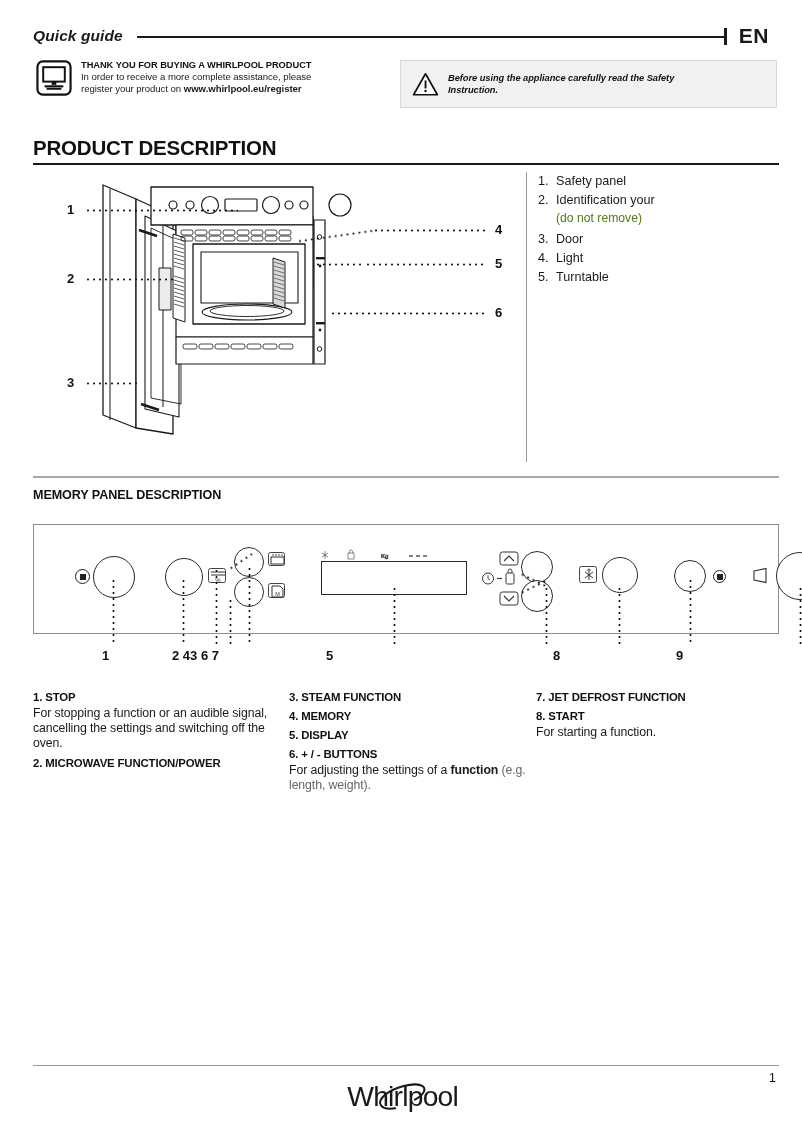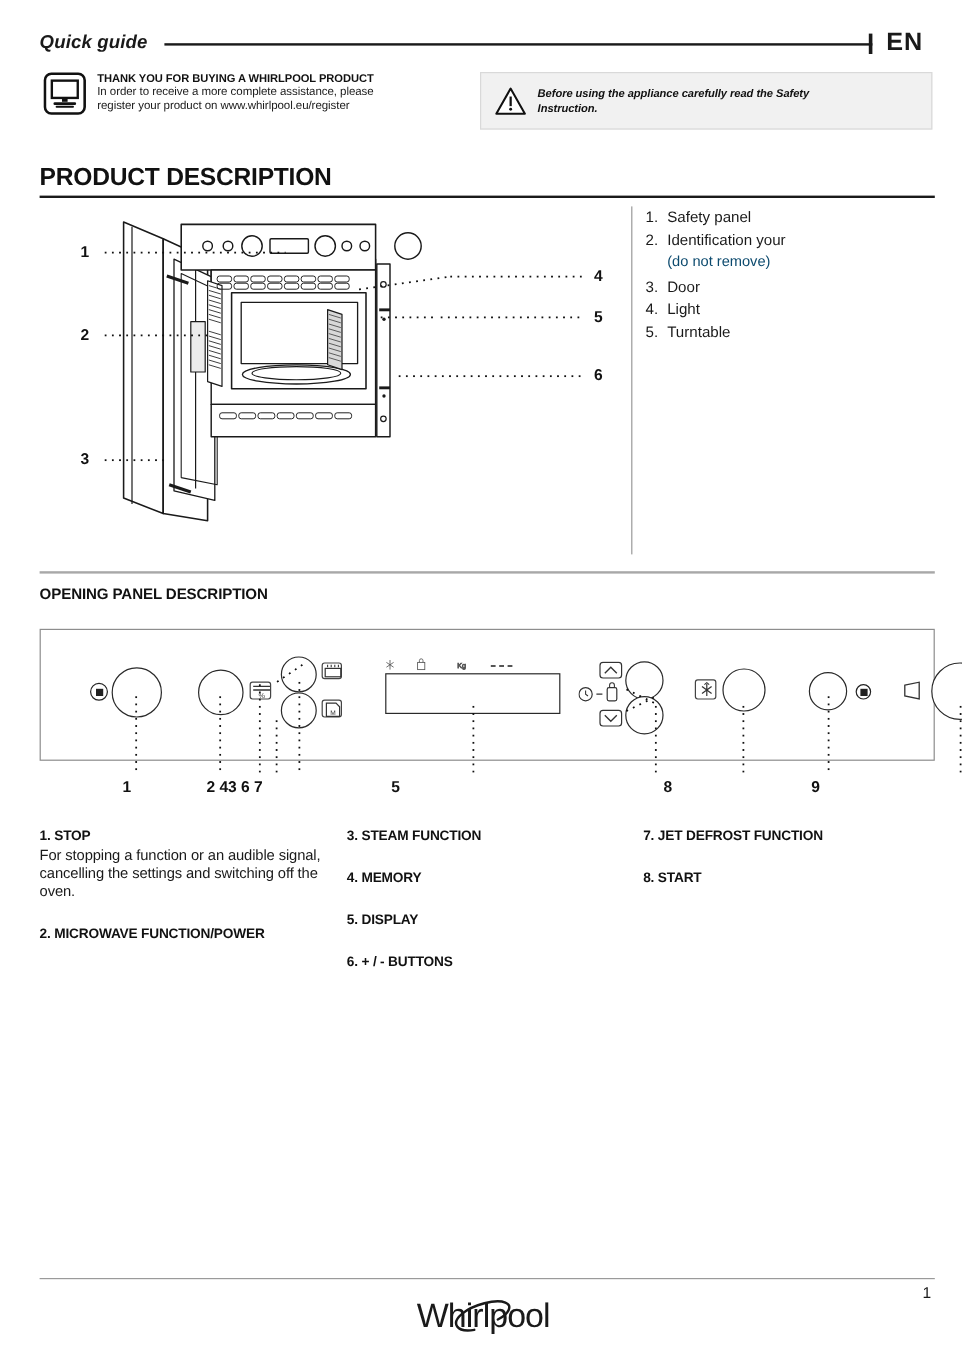--- a/index.html
+++ b/index.html
@@ -39,21 +39,21 @@
   }
   .monitor-icon { width: 36px; height: 36px; flex: none; margin-top: 2px; }
   .thanks-text { padding-top: 1px; }
   .thanks-title {
     font-size: 9.3px; font-weight: bold; letter-spacing: -.05px;
     line-height: 12px; color: #111;
   }
   .thanks-body {
     font-size: 9.6px; line-height: 12.3px; color: #1a1a1a; letter-spacing: -.05px;
   }
-  .thanks-body b { font-weight: normal; }
+  .thanks-body b { font-weight: bold; }
 
   
   .warnbox {
     position: absolute; left: 400px; top: 60px; width: 377px; height: 48px;
     background: #f1f1f1; border: 1px solid #d9d9d9;
     display: flex; align-items: center; gap: 9px; padding: 0 11px;
   }
   .warn-icon { width: 27px; height: 24px; flex: none; }
   .warn-text {
     font-size: 9.3px; font-weight: bold; line-height: 12px; color: #111;
@@ -98,21 +98,21 @@
     background-image: radial-gradient(circle, #111 1.05px, transparent 1.15px);
     background-size: 6px 3px; background-repeat: repeat-x;
   }
 
   
   .legend { position: absolute; left: 538px; top: 172px; width: 240px; }
   .legend-item {
     display: flex; font-size: 12.6px; line-height: 19px; color: #1a1a1a;
   }
   .legend-num { width: 18px; flex: none; }
-  .legend-sub { font-size: 12.2px; color: #0c4a6e; line-height: 16px; padding-left: 18px; }
+  .legend-sub { font-size: 12.2px; color: #4d7c0f; line-height: 16px; padding-left: 18px; }
 
   
   .cp-box {
     position: absolute; left: 33px; top: 524px; width: 746px; height: 110px;
     border: 1.4px solid #8d8d8d; background: #fff;
   }
   .knob {
     position: absolute; border: 1.3px solid #2a2a2a; border-radius: 50%; background: #fff;
   }
   .dot-btn {
@@ -141,21 +141,21 @@
     position: absolute; font-size: 13px; font-weight: bold; color: #111;
   }
 
   
   .desc-col { position: absolute; top: 690px; }
   #desc-col-1 { left: 33px; width: 250px; }
   #desc-col-2 { left: 289px; width: 240px; }
   #desc-col-3 { left: 536px; width: 244px; }
   .desc-head {
     font-size: 11.4px; font-weight: bold; color: #111;
-    line-height: 15px; margin-top: 20px; letter-spacing: -.15px;
+    line-height: 15px; margin-top: 4px; letter-spacing: -.15px;
   }
   .desc-col > .desc-head:first-child { margin-top: 0; }
   .desc-body {
     font-size: 12.3px; line-height: 15.2px; color: #1a1a1a; margin-top: 1px;
     letter-spacing: -.1px;
   }
   .desc-body b { font-weight: bold; }
   .desc-body .muted { color: #666; }
 
   
@@ -351,21 +351,21 @@
       <span class="legend-num">4.</span>
       <span>Light</span>
     </div>
     <div class="legend-item">
       <span class="legend-num">5.</span>
       <span>Turntable</span>
     </div>
   </div>
 
   <div class="sec-rule-thin" id="control-panel-rule-top"></div>
-  <div class="sec-title" id="control-panel-title">OPENING PANEL DESCRIPTION</div>
+  <div class="sec-title" id="control-panel-title">MEMORY PANEL DESCRIPTION</div>
 
   <div class="cp-box">
 
     <div class="dot-btn" style="left:41px; top:44px; width:15px; height:15px;"></div>
     <div class="knob" style="left:59px; top:31px; width:42px; height:42px;"></div>
 
     <div class="knob" style="left:131px; top:33px; width:38px; height:38px;"></div>
     <div class="icon-box" style="left:174px; top:43px; width:18px; height:15px;">
       <svg viewBox="0 0 18 15" width="18" height="15">
         <path d="M2 3 h14 M2 6 h14" stroke="#333" stroke-width="1.1" fill="none"></path>
@@ -460,25 +460,27 @@
     <div class="desc-head">1. STOP</div>
     <div class="desc-body">For stopping a function or an audible signal, cancelling the settings and switching off the oven.</div>
     <div class="desc-head">2. MICROWAVE FUNCTION/POWER</div>
   </div>
 
   <div class="desc-col" id="desc-col-2">
     <div class="desc-head">3. STEAM FUNCTION</div>
     <div class="desc-head">4. MEMORY</div>
     <div class="desc-head">5. DISPLAY</div>
     <div class="desc-head">6. + / - BUTTONS</div>
+    <div class="desc-body"><span>For adjusting the settings of a </span><b>function</b><span class="muted"> (e.g. length, weight).</span></div>
   </div>
 
   <div class="desc-col" id="desc-col-3">
     <div class="desc-head">7. JET DEFROST FUNCTION</div>
     <div class="desc-head">8. START</div>
+    <div class="desc-body">For starting a function.</div>
   </div>
 
   <div class="footer-rule"></div>
   <div class="page-num">1</div>
 
   <svg class="logo" viewBox="0 0 170 56">
     <text x="2" y="38" font-size="36" font-family="Liberation Sans, sans-serif" fill="#1a1a1a" letter-spacing="-1">Whirlpool</text>
     <path d="M63 41 C44 44, 38 34, 50 24 C62 14, 86 8, 96 12 C104 15, 100 24, 88 30" fill="none" stroke="#1a1a1a" stroke-width="2.6" stroke-linecap="round"></path>
   </svg>
 

